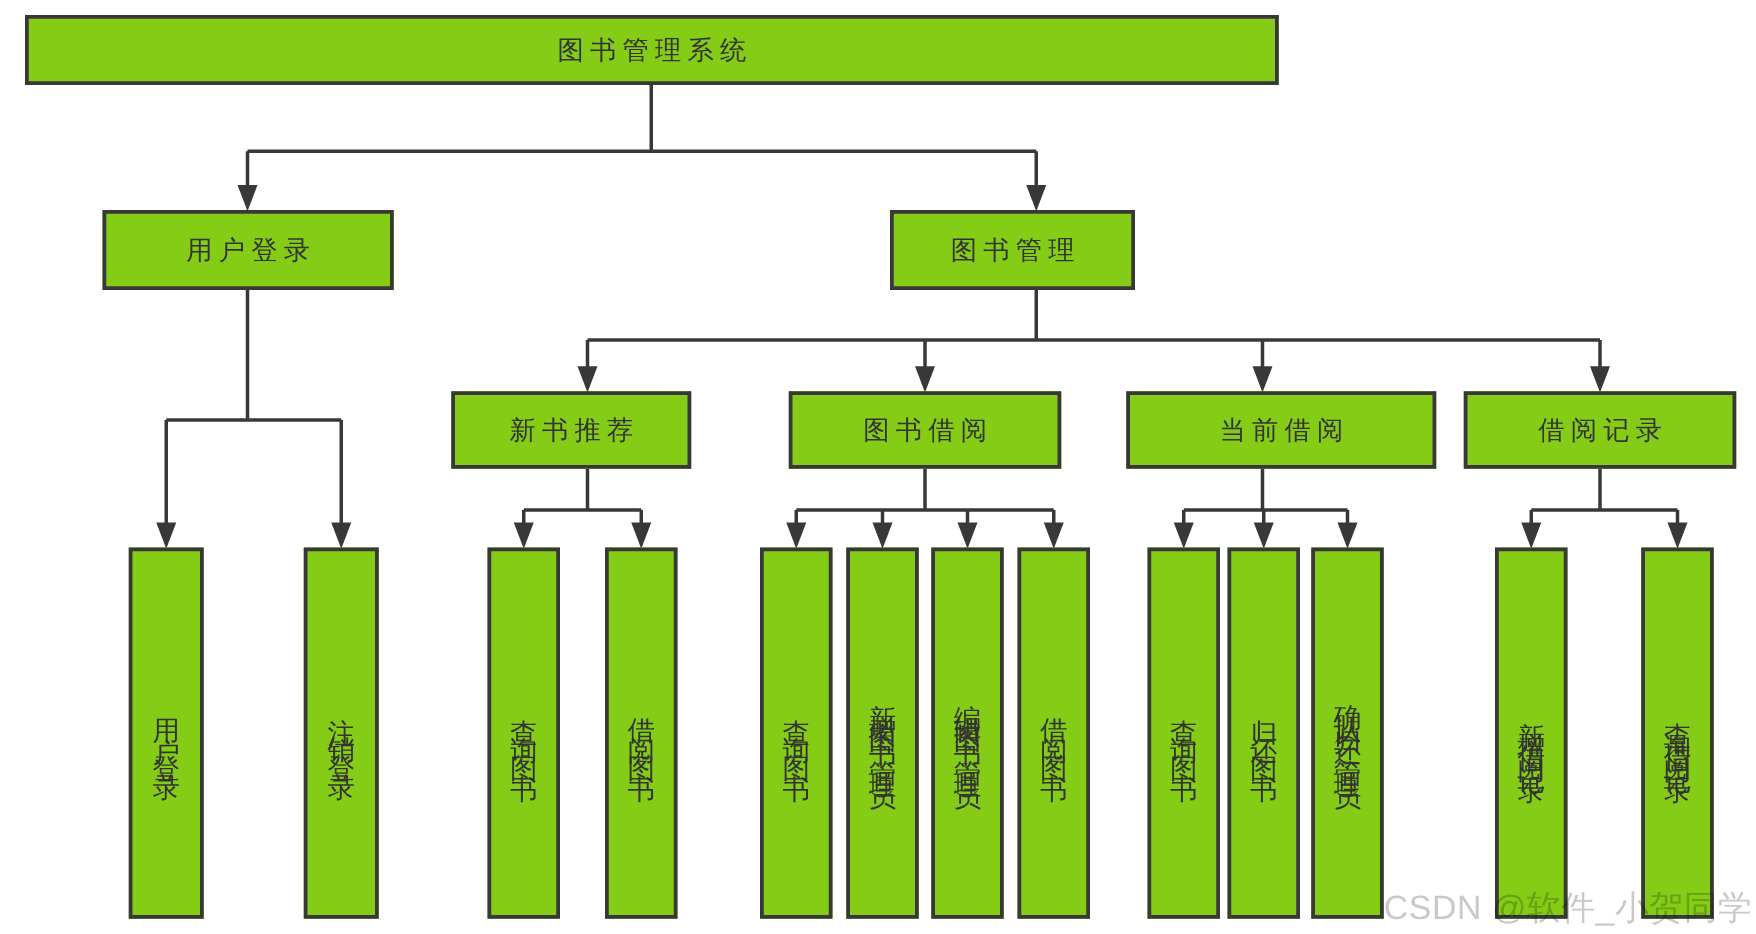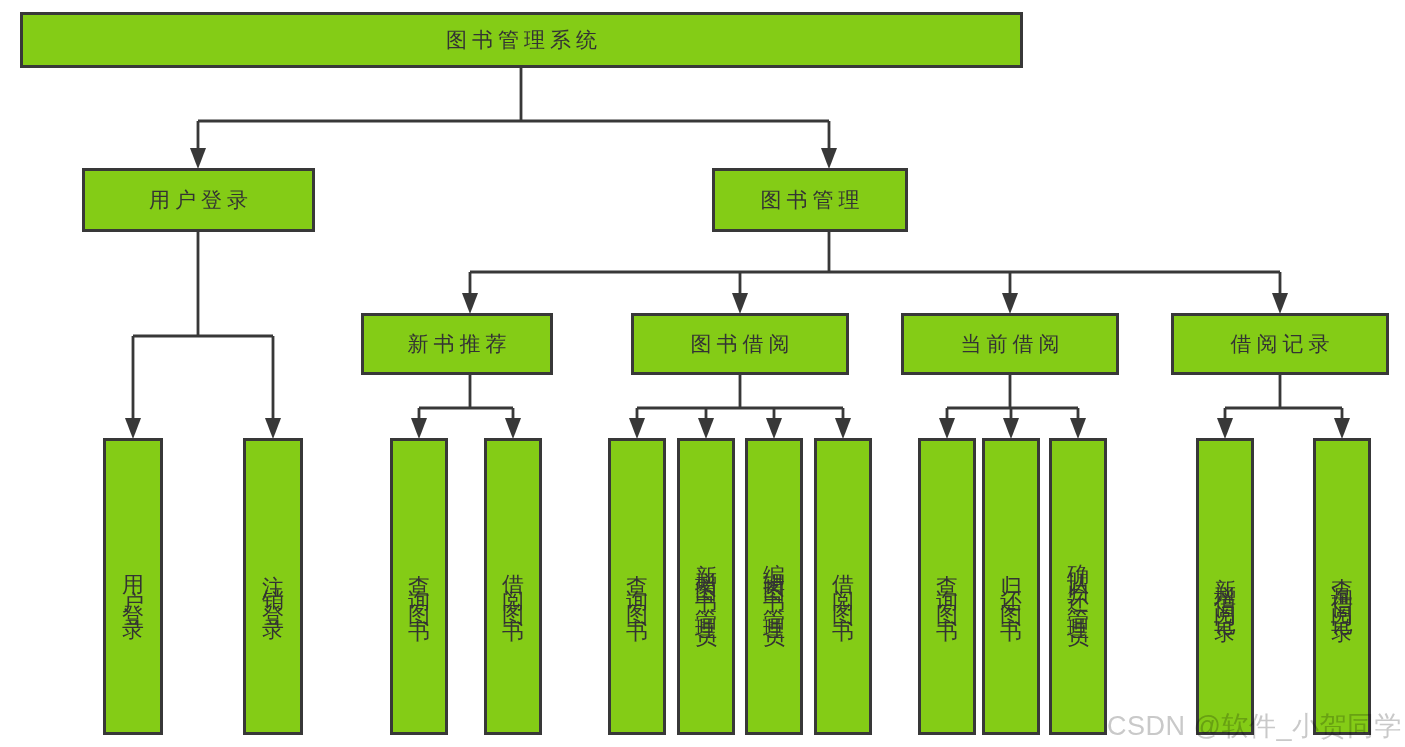--- a/index.html
+++ b/index.html
@@ -122,21 +122,21 @@
   <div class="node h" style="left:712px;top:168px;width:196px;height:64px">
     <span>图书管理</span>
   </div>
 
   <div class="node h" style="left:361px;top:313px;width:192px;height:62px">
     <span>新书推荐</span>
   </div>
   <div class="node h" style="left:631px;top:313px;width:218px;height:62px">
     <span>图书借阅</span>
   </div>
-  <div class="node h" style="left:901px;top:313px;width:218px;height:62px">
+  <div class="node h" style="left:901px;top:313px;width:248px;height:62px">
     <span>当前借阅</span>
   </div>
   <div class="node h" style="left:1171px;top:313px;width:218px;height:62px">
     <span>借阅记录</span>
   </div>
 
   <div class="node v" style="left:103px;top:438px;width:60px;height:297px">
     <span style="letter-spacing: 15px;">用户登录</span>
   </div>
   <div class="node v" style="left:243px;top:438px;width:60px;height:297px">

